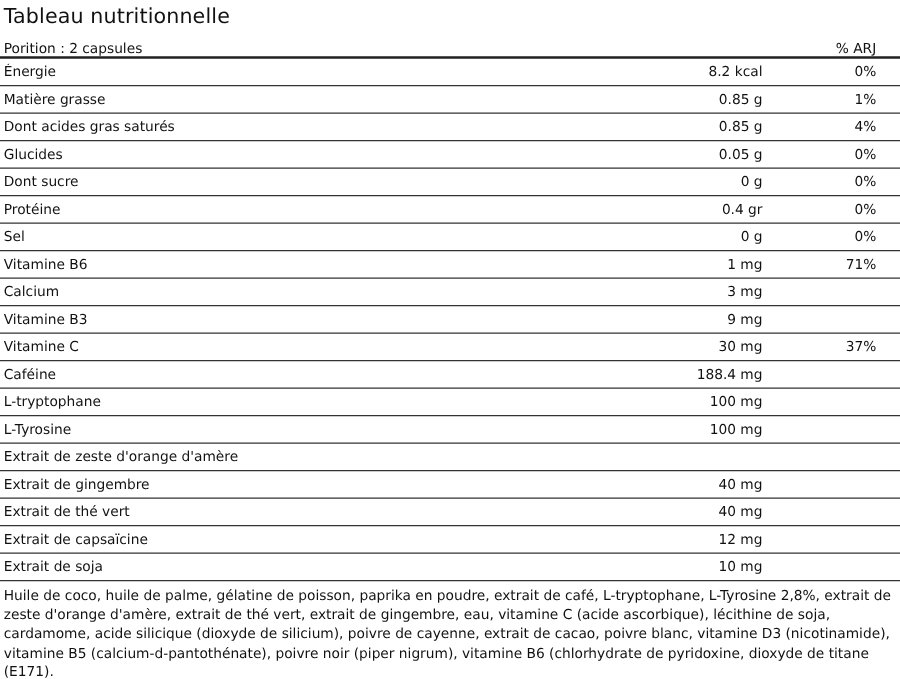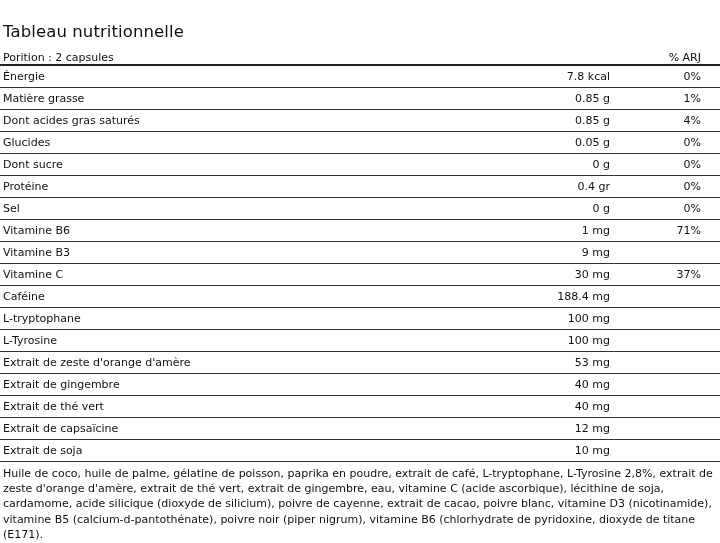--- a/index.html
+++ b/index.html
@@ -13,21 +13,20 @@
     font-family: "DejaVu Sans", sans-serif;
     color: #111111;
     overflow: hidden;
   }
   .title {
     font-size: 16.5px;
     font-weight: 500;
     line-height: 20px;
     padding: 3px 0 0 3px;
     letter-spacing: 0.1px;
-    margin-top: 19px;
   }
   .nutrition-table {
     margin-top: 8px;
   }
   .row {
     display: flex;
     align-items: center;
     box-sizing: border-box;
     padding: 0 19px 0 3px;
     font-size: 11px;
@@ -70,21 +69,21 @@
 
 <div class="nutrition-table">
 
   <div class="row header-row">
     <span class="cell-label">Porition : 2 capsules</span>
     <span class="cell-pct">% ARJ</span>
   </div>
 
   <div class="row data-row">
     <span class="cell-label">Énergie</span>
-    <span class="cell-value">7.8 kcal</span>
+    <span class="cell-value">8.2 kcal</span>
     <span class="cell-pct">0%</span>
   </div>
   <div class="row data-row">
     <span class="cell-label">Matière grasse</span>
     <span class="cell-value">0.85 g</span>
     <span class="cell-pct">1%</span>
   </div>
   <div class="row data-row">
     <span class="cell-label">Dont acides gras saturés</span>
     <span class="cell-value">0.85 g</span>
@@ -109,20 +108,25 @@
     <span class="cell-label">Sel</span>
     <span class="cell-value">0 g</span>
     <span class="cell-pct">0%</span>
   </div>
   <div class="row data-row">
     <span class="cell-label">Vitamine B6</span>
     <span class="cell-value">1 mg</span>
     <span class="cell-pct">71%</span>
   </div>
   <div class="row data-row">
+    <span class="cell-label">Calcium</span>
+    <span class="cell-value">3 mg</span>
+    <span class="cell-pct"></span>
+  </div>
+  <div class="row data-row">
     <span class="cell-label">Vitamine B3</span>
     <span class="cell-value">9 mg</span>
     <span class="cell-pct"></span>
   </div>
   <div class="row data-row">
     <span class="cell-label">Vitamine C</span>
     <span class="cell-value">30 mg</span>
     <span class="cell-pct">37%</span>
   </div>
   <div class="row data-row">
@@ -135,21 +139,20 @@
     <span class="cell-value">100 mg</span>
     <span class="cell-pct"></span>
   </div>
   <div class="row data-row">
     <span class="cell-label">L-Tyrosine</span>
     <span class="cell-value">100 mg</span>
     <span class="cell-pct"></span>
   </div>
   <div class="row data-row">
     <span class="cell-label">Extrait de zeste d'orange d'amère</span>
-    <span class="cell-value">53 mg</span>
     <span class="cell-pct"></span>
   </div>
   <div class="row data-row">
     <span class="cell-label">Extrait de gingembre</span>
     <span class="cell-value">40 mg</span>
     <span class="cell-pct"></span>
   </div>
   <div class="row data-row">
     <span class="cell-label">Extrait de thé vert</span>
     <span class="cell-value">40 mg</span>

